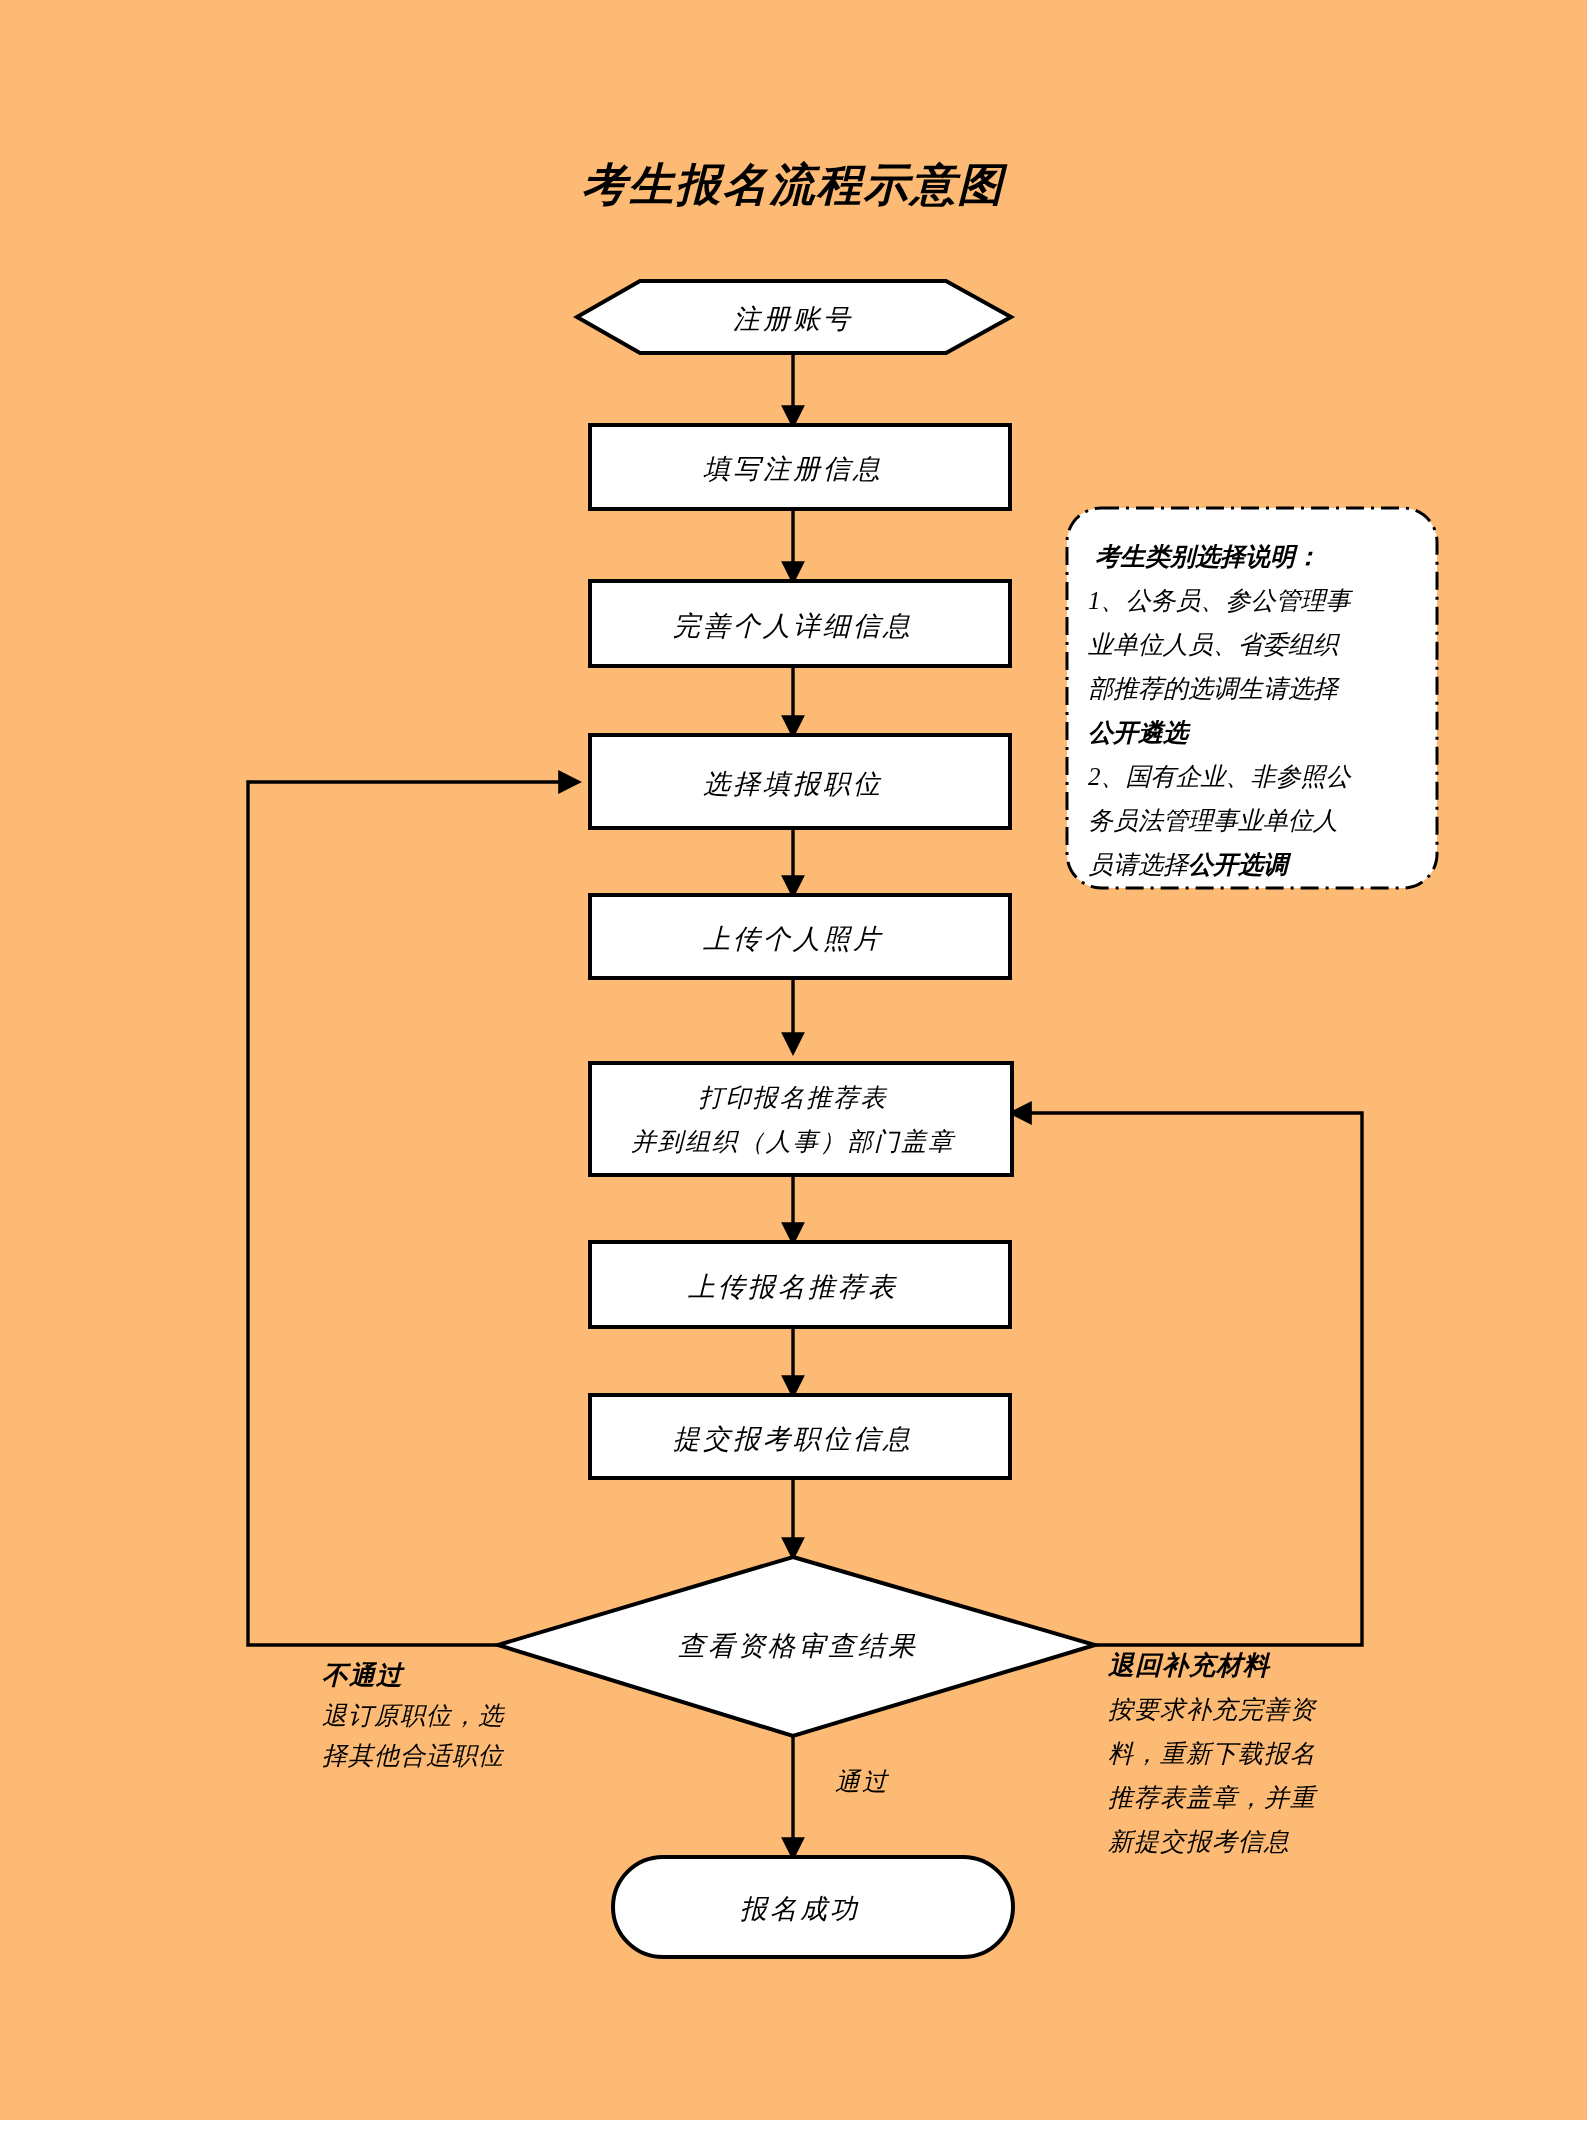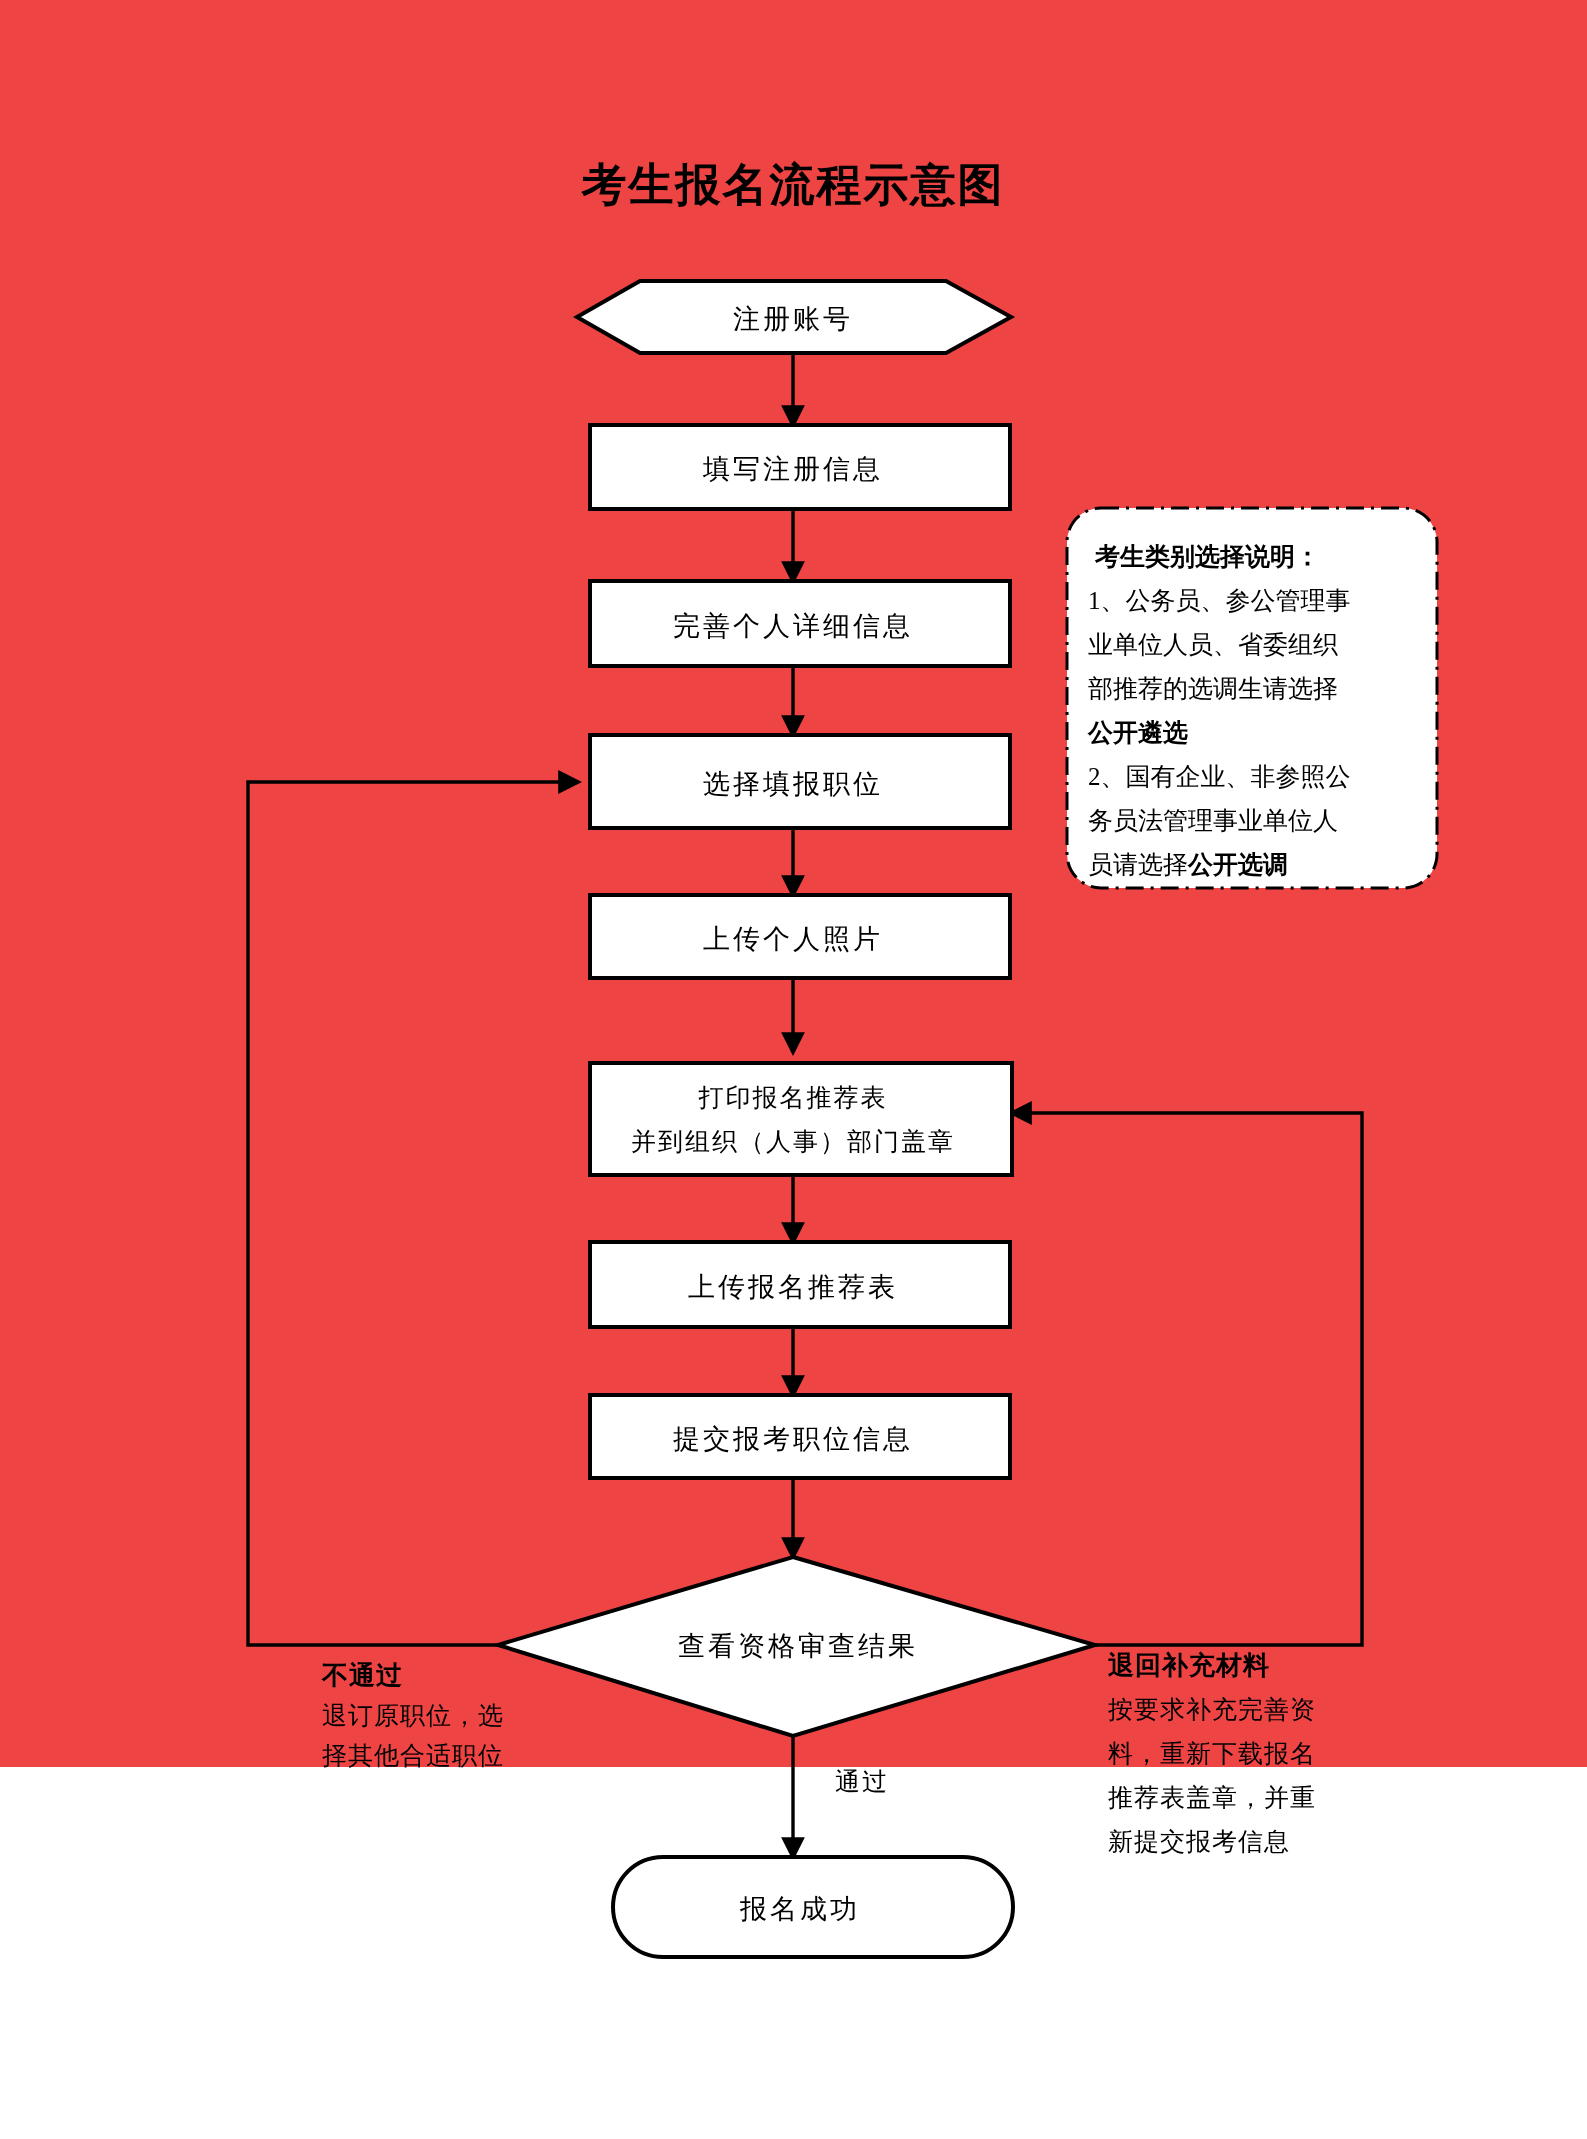--- a/index.html
+++ b/index.html
@@ -9,22 +9,23 @@
   }
   body {
     width: 1587px;
     height: 2139px;
     font-family: "Liberation Serif", "DejaVu Serif", serif;
     overflow: hidden;
   }
   #sheet {
     position: relative;
     width: 1587px;
-    height: 1767px;
-    background: #ef4444;
+    height: 2120px;
+    background: #fdba74;
+    font-style: italic;
   }
   #flow-svg {
     position: absolute;
     top: 0;
     left: 0;
     width: 1587px;
     height: 2139px;
   }
   .node-shape {
     fill: #ffffff;

